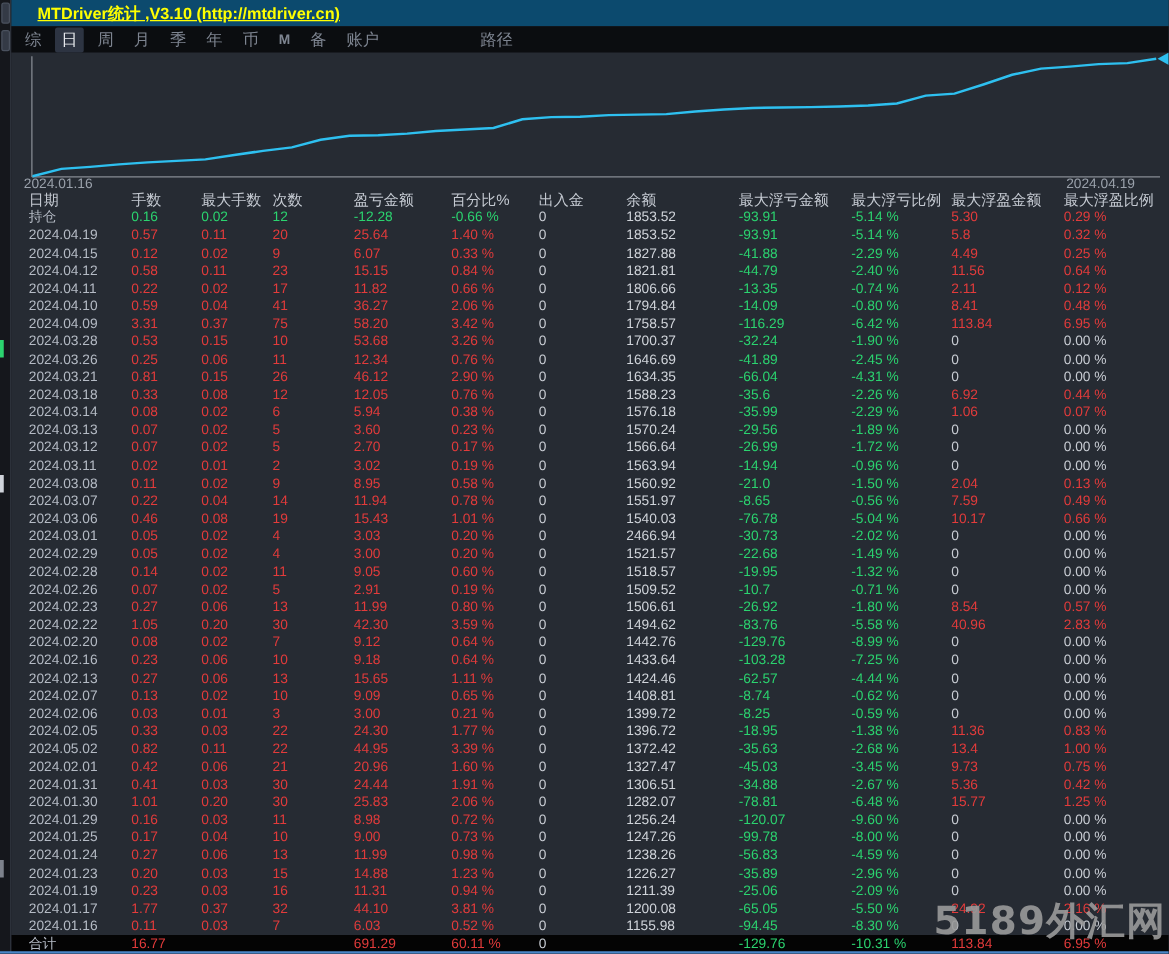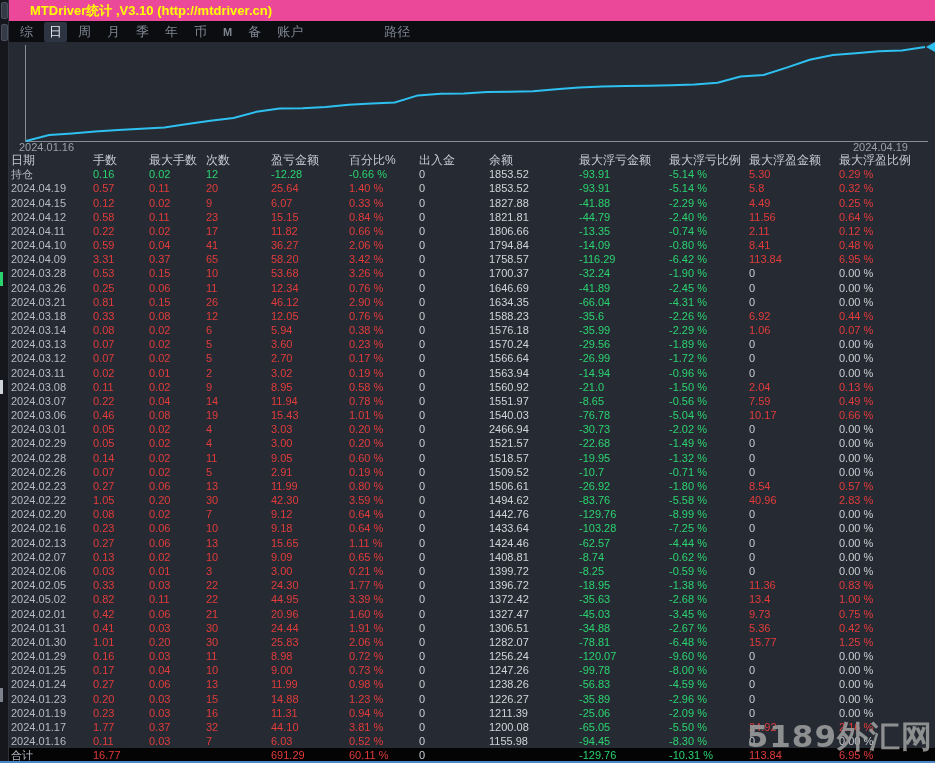--- a/index.html
+++ b/index.html
@@ -4,23 +4,24 @@
 <style>
   html,body { margin:0; padding:0; }
   body {
     width:935px; height:763px; position:relative; overflow:hidden;
     background:#262b33;
     font-family:"Liberation Sans","DejaVu Sans",sans-serif;
   }
   
   .titlebar {
     position:absolute; top:0; left:0; right:0; height:21px;
-    background:#ec4899; color:#ffff00;
+    background:#0c4a6e; color:#ffff00;
     font-size:13px; font-weight:bold; line-height:21px; padding-left:30px;
     white-space:nowrap;
+    text-decoration:underline;
   }
   
   .menubar {
     position:absolute; top:21px; left:12px; right:0; height:21px;
     background:#0b0d10; display:flex; align-items:center;
     font-size:13px; color:#7e8591;
   }
   .menubar { background:transparent; }
   .menubar-bg { position:absolute; top:21px; left:0; right:0; height:21px; background:#0b0d10; }
   .menu-item { padding:1px 5px; margin:0 3px; cursor:default; border-radius:2px; }
@@ -39,21 +40,21 @@
   .chart { position:absolute; left:9px; right:0; top:42px; height:111px; }
   .chart svg { position:absolute; left:0; top:0; }
   .chart-label { position:absolute; top:99px; font-size:11px; color:#9aa1ab; }
   .chart-label.left { left:10px; }
   .chart-label.right { right:27px; }
   
   .table { position:absolute; left:9px; top:153px; right:0; bottom:0; font-size:11px; }
   .trow {
     display:grid;
     grid-template-columns:82px 56px 57px 65px 78px 70px 70px 90px 90px 80px 90px 1fr;
-    height:14.18px; line-height:14.2px; padding-left:2px; white-space:nowrap;
+    height:14.18px; line-height:14.2px; padding-left:14px; white-space:nowrap;
   }
   .trow.header { font-size:12px; color:#c5cad2; }
   .trow.total  { background:#040404; }
   .tcell { overflow:hidden; }
   .c-date  { color:#b5bbc5; }
   .c-red   { color:#e23b3b; }
   .c-green { color:#2bd36f; }
   .c-white { color:#c9cdd4; }
   .c-bal   { color:#d0d4da; }
   
@@ -203,21 +204,21 @@
       <span class="tcell c-bal">1794.84</span>
       <span class="tcell c-green">-14.09</span>
       <span class="tcell c-green">-0.80 %</span>
       <span class="tcell c-red">8.41</span>
       <span class="tcell c-red">0.48 %</span>
     </div>
     <div class="trow data">
       <span class="tcell c-date">2024.04.09</span>
       <span class="tcell c-red">3.31</span>
       <span class="tcell c-red">0.37</span>
-      <span class="tcell c-red">65</span>
+      <span class="tcell c-red">75</span>
       <span class="tcell c-red">58.20</span>
       <span class="tcell c-red">3.42 %</span>
       <span class="tcell c-white">0</span>
       <span class="tcell c-bal">1758.57</span>
       <span class="tcell c-green">-116.29</span>
       <span class="tcell c-green">-6.42 %</span>
       <span class="tcell c-red">113.84</span>
       <span class="tcell c-red">6.95 %</span>
     </div>
     <div class="trow data">

